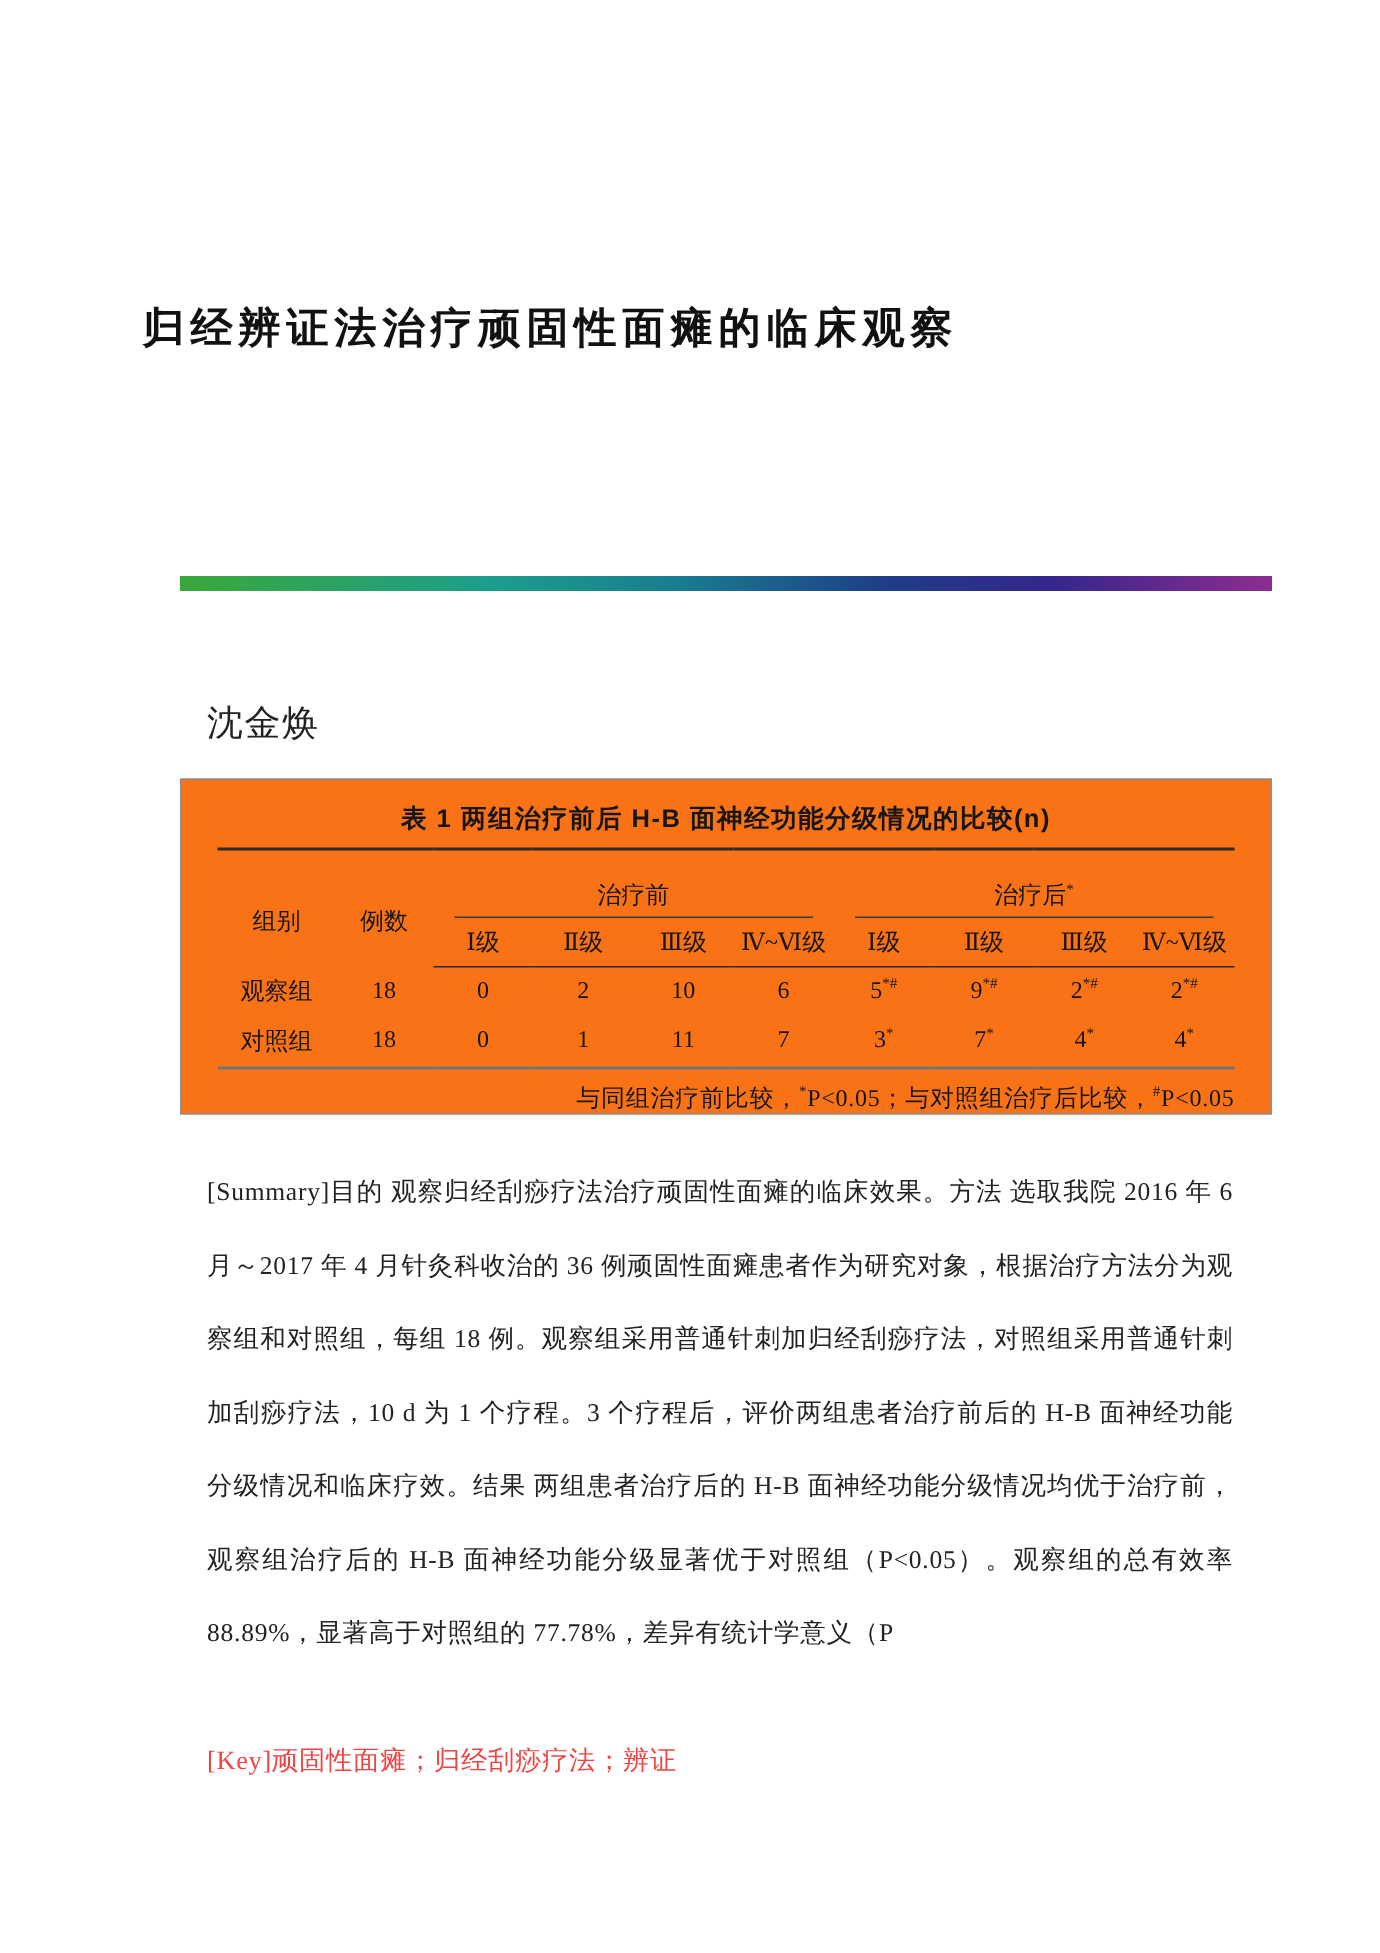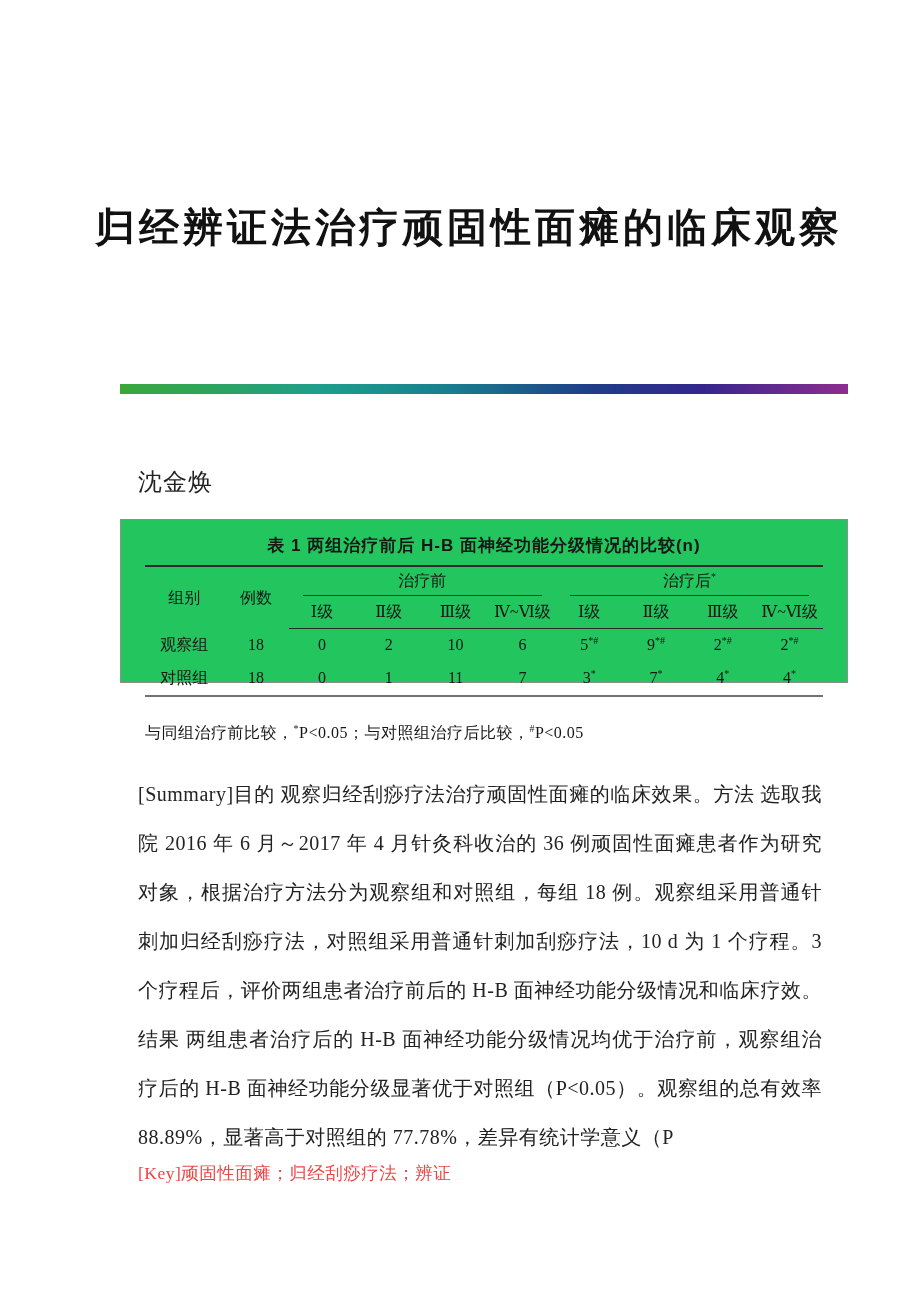--- a/index.html
+++ b/index.html
@@ -5,62 +5,62 @@
   html,body{margin:0;padding:0;}
   body{
     width:920px;height:1302px;background:#ffffff;
     font-family:"Liberation Serif","DejaVu Serif",serif;
     color:#1f1f1f;
   }
   .page{position:relative;width:920px;height:1302px;background:#fff;overflow:hidden;}
 
   .title{
     position:absolute;left:95px;top:200px;width:760px;margin:0;
-    font-size:40px;font-weight:700;letter-spacing:4px;color:#111;
+    font-size:28px;font-weight:700;letter-spacing:4px;color:#111;
     font-family:"Liberation Sans","DejaVu Sans",sans-serif;
   }
 
   .gradient-bar{
     position:absolute;left:120px;top:384px;width:728px;height:10px;
     background:linear-gradient(90deg,#3aa73a 0%,#1d9e8c 28%,#187f8e 45%,#1f3c88 65%,#35268c 80%,#8e2d8f 100%);
   }
 
   .author{
     position:absolute;left:138px;top:466px;font-size:24px;letter-spacing:1px;color:#222;
   }
 
   .table-box{
-    position:absolute;left:120px;top:519px;width:728px;height:164px;box-sizing:border-box;
-    border:1px solid #8e8e8e;background:#22c55e;padding:14px 24px 8px;
+    position:absolute;left:120px;top:519px;width:728px;height:224px;box-sizing:border-box;
+    border:1px solid #8e8e8e;background:#f97316;padding:14px 24px 8px;
   }
   .table-caption{
     text-align:center;font-weight:700;font-size:17px;letter-spacing:1px;color:#161616;
     margin-bottom:8px;font-family:"Liberation Sans","DejaVu Sans",sans-serif;
   }
   table.hb-table{
     width:100%;border-collapse:collapse;font-size:16px;color:#161616;table-layout:fixed;
   }
   .hb-table th,.hb-table td{font-weight:400;text-align:center;padding:3px 2px;}
-  .hb-table tr.h1 th{border-top:2px solid #2b2b2b;padding-top:4px;}
+  .hb-table tr.h1 th{border-top:2px solid #2b2b2b;padding-top:20px;}
   .hb-table th.col-group{width:11%;margin-top:32px;}
   .hb-table th.col-n{width:9%;}
   .hb-table th.g{width:9%;}
   .hb-table th.gw{width:13%;}
   .hb-table th.grp .u{display:block;margin:0 12px;padding-bottom:3px;border-bottom:1px solid #3a3a3a;}
   .hb-table tr.h2 th{border-bottom:1.5px solid #2b2b2b;padding-bottom:5px;}
   .hb-table tr.datarow td{padding-top:6px;padding-bottom:6px;}
   .hb-table tr.last td{border-bottom:2px solid #737373;}
   sup{font-size:10px;line-height:0;}
   .footnote{
-    margin-top:26px;text-align:left;font-size:16px;color:#161616;letter-spacing:0.5px;
+    margin-top:9px;text-align:right;font-size:16px;color:#161616;letter-spacing:0.5px;
   }
 
   .summary{
     position:absolute;left:138px;top:770px;width:684px;margin:0;
-    font-size:20px;line-height:49px;text-align:justify;letter-spacing:0.5px;color:#222;
+    font-size:17px;line-height:49px;text-align:justify;letter-spacing:0.5px;color:#222;
   }
   .keywords{
     position:absolute;left:138px;top:1158px;width:684px;margin:0;
     font-size:17.5px;line-height:30px;letter-spacing:0.5px;color:#ef4444;
   }
 </style>
 </head>
 <body>
 
 <div class="page">

